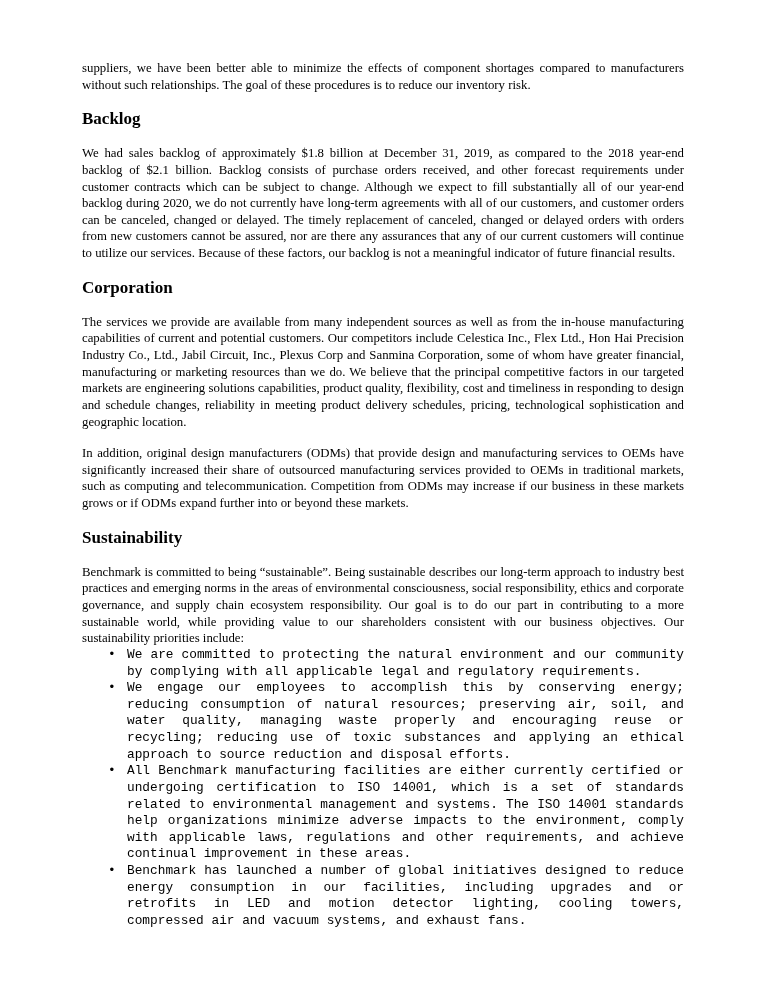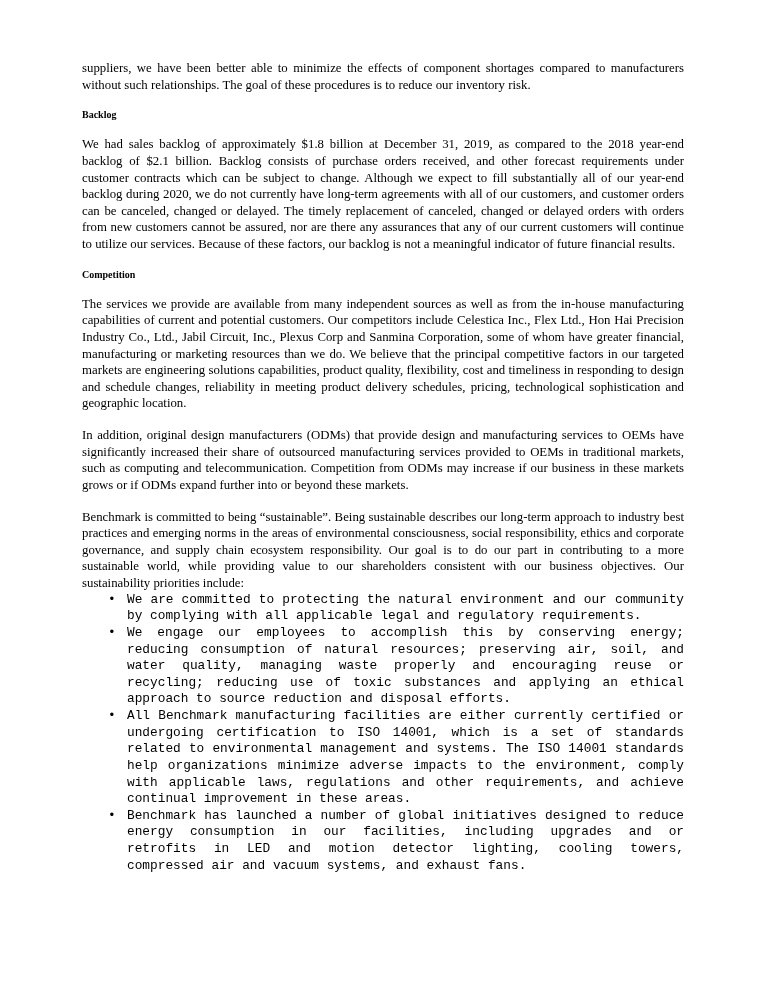--- a/index.html
+++ b/index.html
@@ -16,21 +16,21 @@
     line-height: 1.3;
     color: #000000;
   }
   .para {
     text-align: justify;
     margin-bottom: 15px;
   }
   .para:last-of-type { margin-bottom: 0; }
   .heading {
     font-weight: bold;
-    font-size: 10px;
+    font-size: 17px;
     margin-bottom: 15px;
   }
   .label-line {
     margin-bottom: 15px;
   }
   ul.bullets {
     list-style: none;
     margin: 0 0 15px 0;
     padding-left: 24px;
   }
@@ -59,26 +59,27 @@
 <body>
 
 <div class="page">
 
   <p class="para">suppliers, we have been better able to minimize the effects of component shortages compared to manufacturers without such relationships. The goal of these procedures is to reduce our inventory risk.</p>
 
   <h3 class="heading">Backlog</h3>
 
   <p class="para">We had sales backlog of approximately $1.8 billion at December 31, 2019, as compared to the 2018 year-end backlog of $2.1 billion. Backlog consists of purchase orders received, and other forecast requirements under customer contracts which can be subject to change. Although we expect to fill substantially all of our year-end backlog during 2020, we do not currently have long-term agreements with all of our customers, and customer orders can be canceled, changed or delayed. The timely replacement of canceled, changed or delayed orders with orders from new customers cannot be assured, nor are there any assurances that any of our current customers will continue to utilize our services. Because of these factors, our backlog is not a meaningful indicator of future financial results.</p>
 
-  <h3 class="heading">Competition</h3>
+  <h3 class="heading">Corporation</h3>
 
   <p class="para">The services we provide are available from many independent sources as well as from the in-house manufacturing capabilities of current and potential customers. Our competitors include Celestica Inc., Flex Ltd., Hon Hai Precision Industry Co., Ltd., Jabil Circuit, Inc., Plexus Corp and Sanmina Corporation, some of whom have greater financial, manufacturing or marketing resources than we do. We believe that the principal competitive factors in our targeted markets are engineering solutions capabilities, product quality, flexibility, cost and timeliness in responding to design and schedule changes, reliability in meeting product delivery schedules, pricing, technological sophistication and geographic location.</p>
 
   <p class="para">In addition, original design manufacturers (ODMs) that provide design and manufacturing services to OEMs have significantly increased their share of outsourced manufacturing services provided to OEMs in traditional markets, such as computing and telecommunication. Competition from ODMs may increase if our business in these markets grows or if ODMs expand further into or beyond these markets.</p>
 
+  <h3 class="heading">Sustainability</h3>
 
   <p class="para">Benchmark is committed to being “sustainable”. Being sustainable describes our long-term approach to industry best practices and emerging norms in the areas of environmental consciousness, social responsibility, ethics and corporate governance, and supply chain ecosystem responsibility. Our goal is to do our part in contributing to a more sustainable world, while providing value to our shareholders consistent with our business objectives. Our sustainability priorities include:</p>
 
 
   <ul class="bullets">
     <li>We are committed to protecting the natural environment and our community by complying with all applicable legal and regulatory requirements.</li>
     <li>We engage our employees to accomplish this by conserving energy; reducing consumption of natural resources; preserving air, soil, and water quality, managing waste properly and encouraging reuse or recycling; reducing use of toxic substances and applying an ethical approach to source reduction and disposal efforts.</li>
     <li>All Benchmark manufacturing facilities are either currently certified or undergoing certification to ISO 14001, which is a set of standards related to environmental management and systems. The ISO 14001 standards help organizations minimize adverse impacts to the environment, comply with applicable laws, regulations and other requirements, and achieve continual improvement in these areas.</li>
     <li>Benchmark has launched a number of global initiatives designed to reduce energy consumption in our facilities, including upgrades and or retrofits in LED and motion detector lighting, cooling towers, compressed air and vacuum systems, and exhaust fans.</li>
   </ul>

